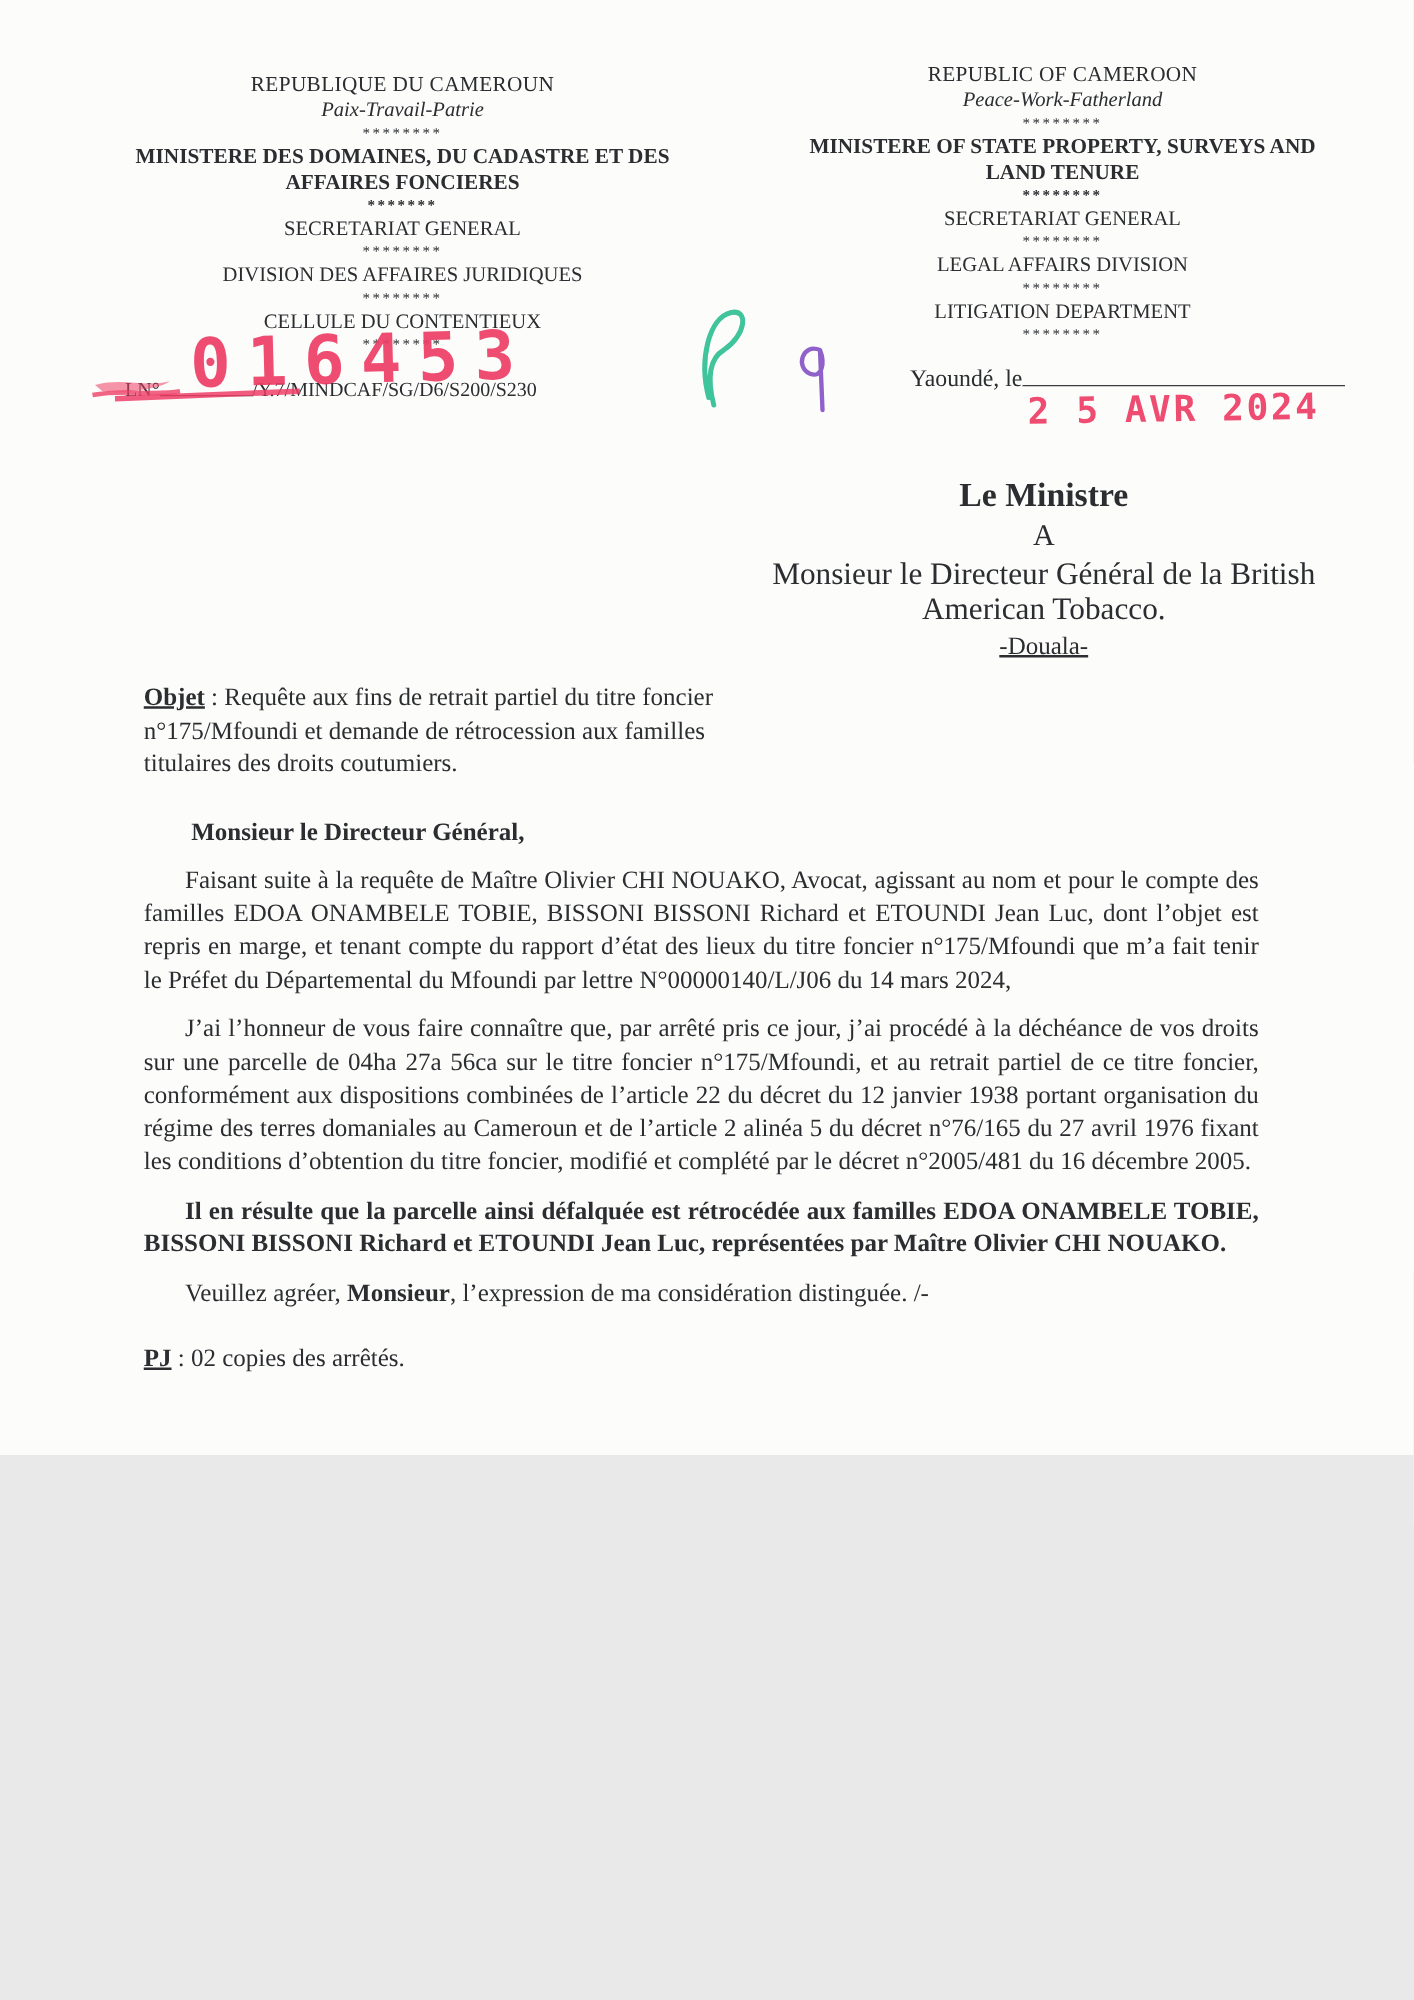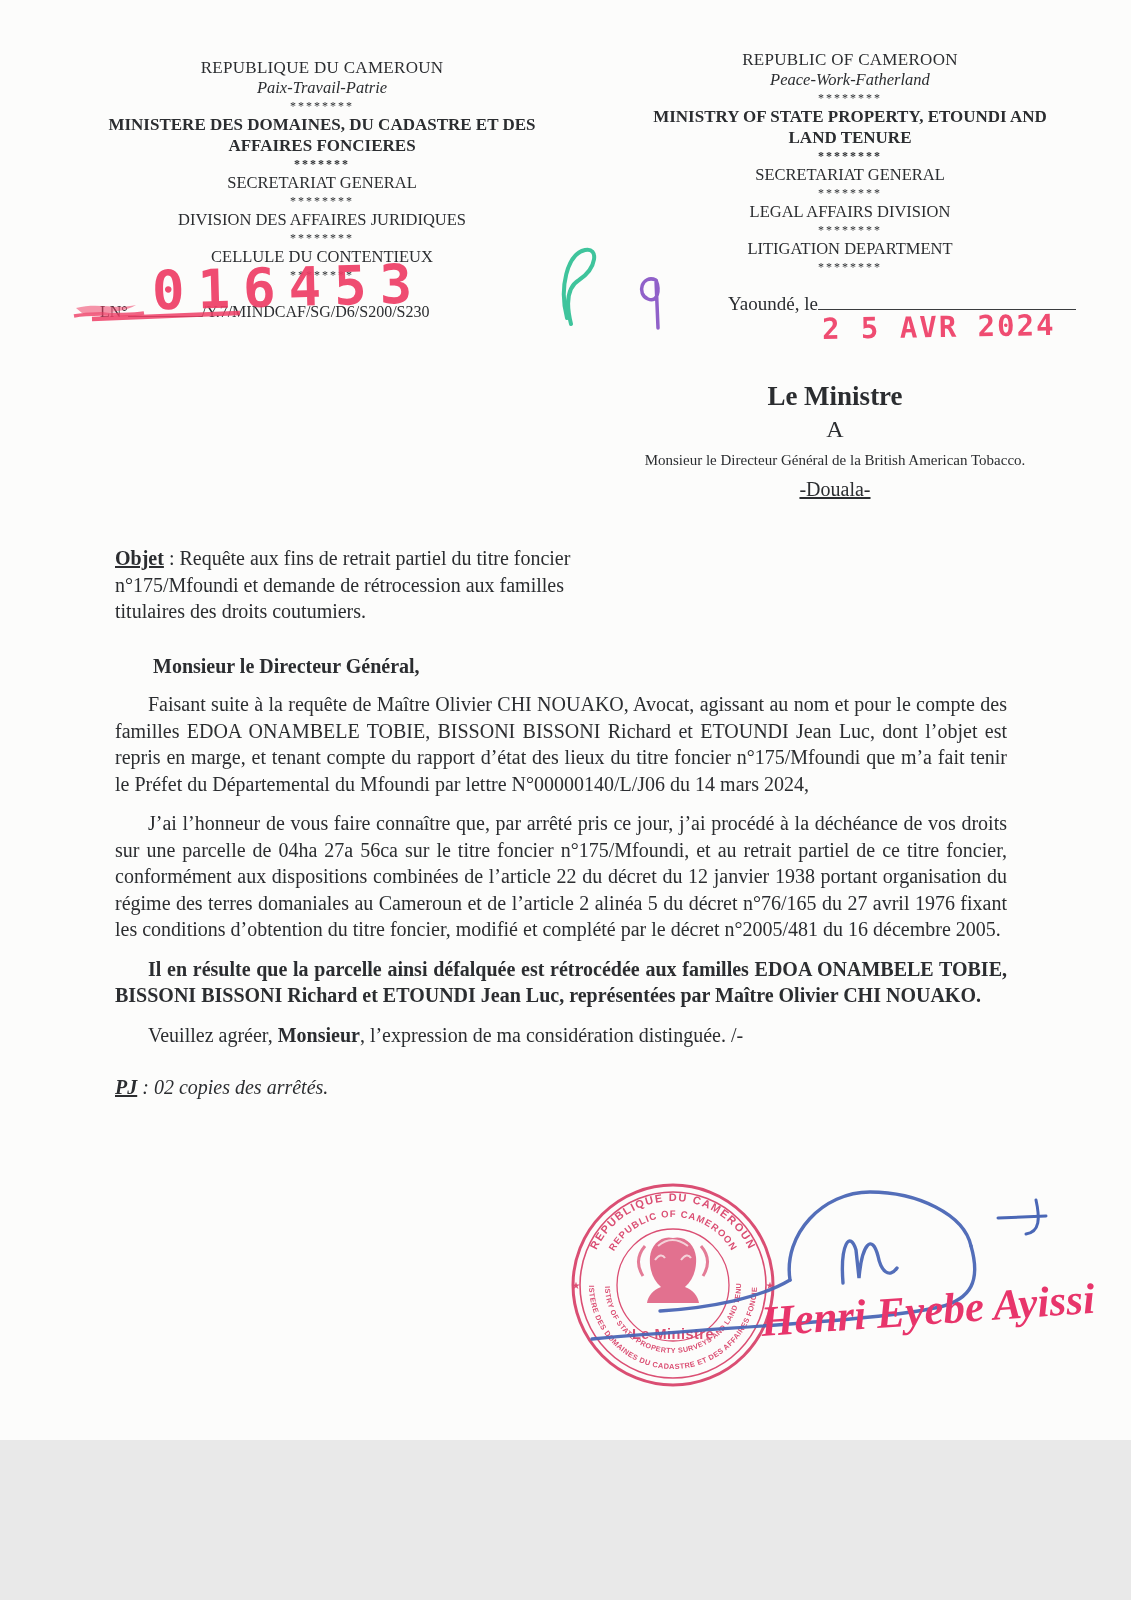--- a/index.html
+++ b/index.html
@@ -1,17 +1,17 @@
 <!DOCTYPE html>
 <html style="--paper: #fcfcfb; --ink: #2b2d30; --stamp_pink: #ee3e66; --seal_red: #d84068; --pen_blue: #4a67b6; --pen_green: #3fc49c; --pen_purple: #9061c9; --script_red: #e8356b;"><head>
 <meta charset="utf-8">
 <style>
   html,body{margin:0;padding:0;background:#e9e9e9;}
   .page{
-    position:relative;width:1131px;height:1440px;margin:0 auto;
+    position:relative;width:1131px;height:1164px;margin:0 auto;
     background:var(--paper,#fcfcfb);
     font-family:"Liberation Serif","DejaVu Serif",serif;
     color:var(--ink,#2b2d30);
     overflow:hidden;
   }
   
   .hdr{position:absolute;text-align:center;}
   .hdr-left{left:88px;top:58px;width:468px;}
   .hdr-right{left:640px;top:50px;width:420px;}
   .h-country{font-size:17px;line-height:20px;letter-spacing:.3px;}
@@ -37,32 +37,32 @@
     position:absolute;left:822px;top:310px;
     font-family:"DejaVu Sans Mono",monospace;font-weight:bold;
     font-size:29px;letter-spacing:2px;color:var(--stamp_pink,#ee3e66);
     transform:rotate(-1deg);opacity:.92;white-space:nowrap;
   }
   .pen-mark{position:absolute;}
   
   .recipient{position:absolute;left:565px;top:380px;width:540px;text-align:center;}
   .r-from{font-size:27px;font-weight:bold;line-height:32px;}
   .r-a{font-size:24px;line-height:34px;}
-  .r-to{font-size:15px;line-height:28px;width:440px;margin:0 auto;}
+  .r-to{font-size:25px;line-height:28px;width:440px;margin:0 auto;}
   .r-city{font-size:20px;line-height:30px;text-decoration:underline;}
   
   .letter-body{position:absolute;left:115px;top:545px;width:908px;font-size:20px;line-height:26.5px;}
   .subject{width:508px;margin:0 0 28px 0;}
   .subject .lbl{font-weight:bold;text-decoration:underline;}
   .salutation{font-weight:bold;margin:0 0 12px 38px;}
   .para{text-align:justify;text-indent:33px;margin:0 16px 13px 0;}
   .para.bold{font-weight:bold;}
   .closing{text-indent:33px;margin:6px 0 26px 0;font-family:Liberation Serif, serif;}
   .closing .emph{font-weight:bold;}
-  .pj{font-style:italic;margin-top:24px;}
+  .pj{margin-top:24px;}
   .pj .lbl{font-weight:bold;text-decoration:underline;}
   
   .sig-area{position:absolute;left:540px;top:1148px;}
   .seal-text{font-family:"Liberation Sans","DejaVu Sans",sans-serif;font-weight:bold;fill:var(--seal_red,#d84068);}
   .script-name{
     font-family:"Liberation Serif",serif;font-style:italic;font-weight:bold;
     fill:var(--script_red,#e8356b);
   }
 </style>
 </head>
@@ -99,21 +99,21 @@
   </svg>
 
   <svg class="pen-mark" style="left:630px;top:266px;" width="40" height="72" viewBox="0 0 40 72">
     <path d="M26,14 C12,8 6,28 18,33 C28,37 30,24 26,14 L28,62" stroke="#9061c9" stroke-width="3.5" fill="none" stroke-linecap="round"></path>
   </svg>
 
   <div class="hdr hdr-right">
     <div class="h-country">REPUBLIC OF CAMEROON</div>
     <div class="h-motto">Peace-Work-Fatherland</div>
     <div class="stars">********</div>
-    <div class="h-ministry">MINISTRY OF STATE PROPERTY, ETOUNDI AND LAND TENURE</div>
+    <div class="h-ministry">MINISTERE OF STATE PROPERTY, SURVEYS AND LAND TENURE</div>
     <div class="stars b">********</div>
     <div class="h-line">SECRETARIAT GENERAL</div>
     <div class="stars">********</div>
     <div class="h-line">LEGAL AFFAIRS DIVISION</div>
     <div class="stars">********</div>
     <div class="h-line">LITIGATION DEPARTMENT</div>
     <div class="stars">********</div>
   </div>
 
   <div class="place-line"><span>Yaoundé, le</span><span class="blank-u" style="width:258px;"></span></div>

